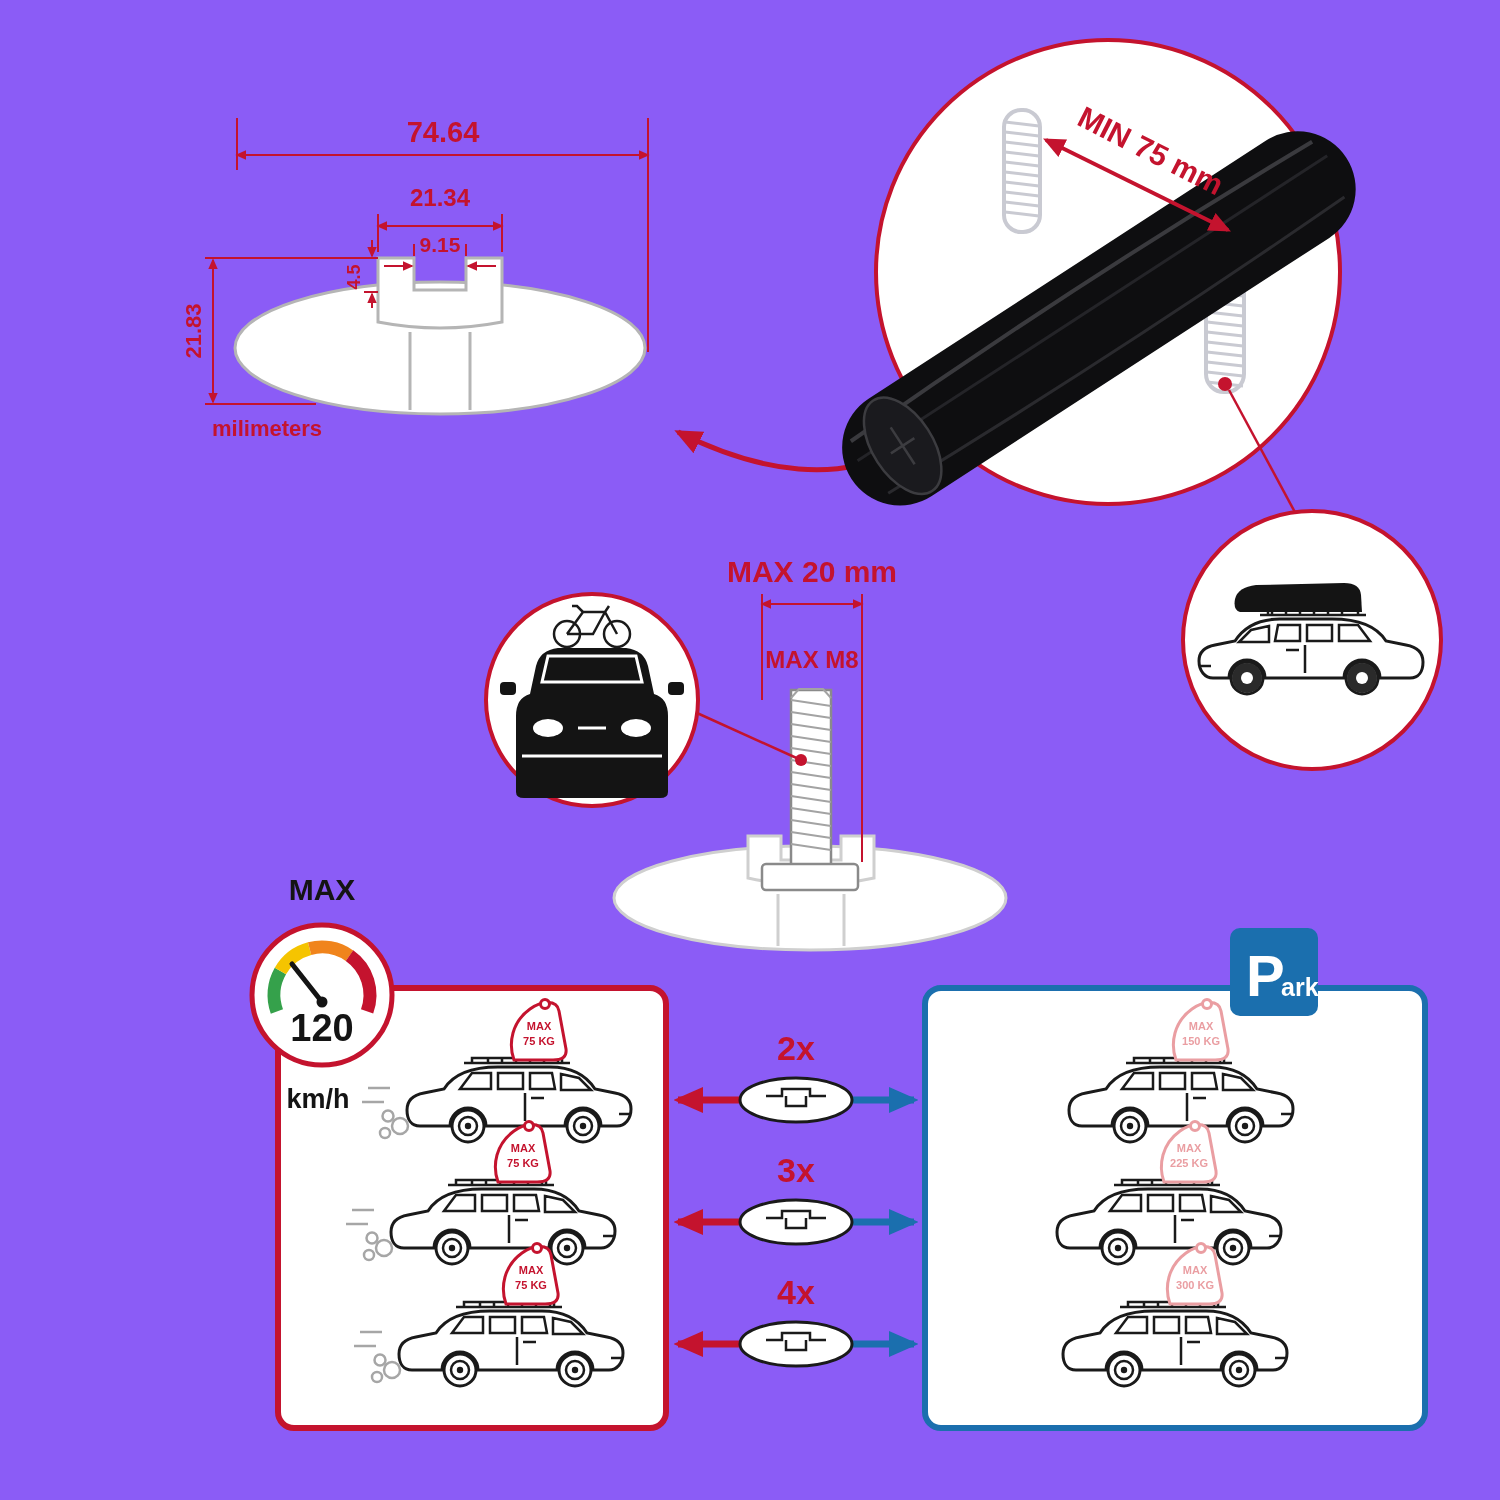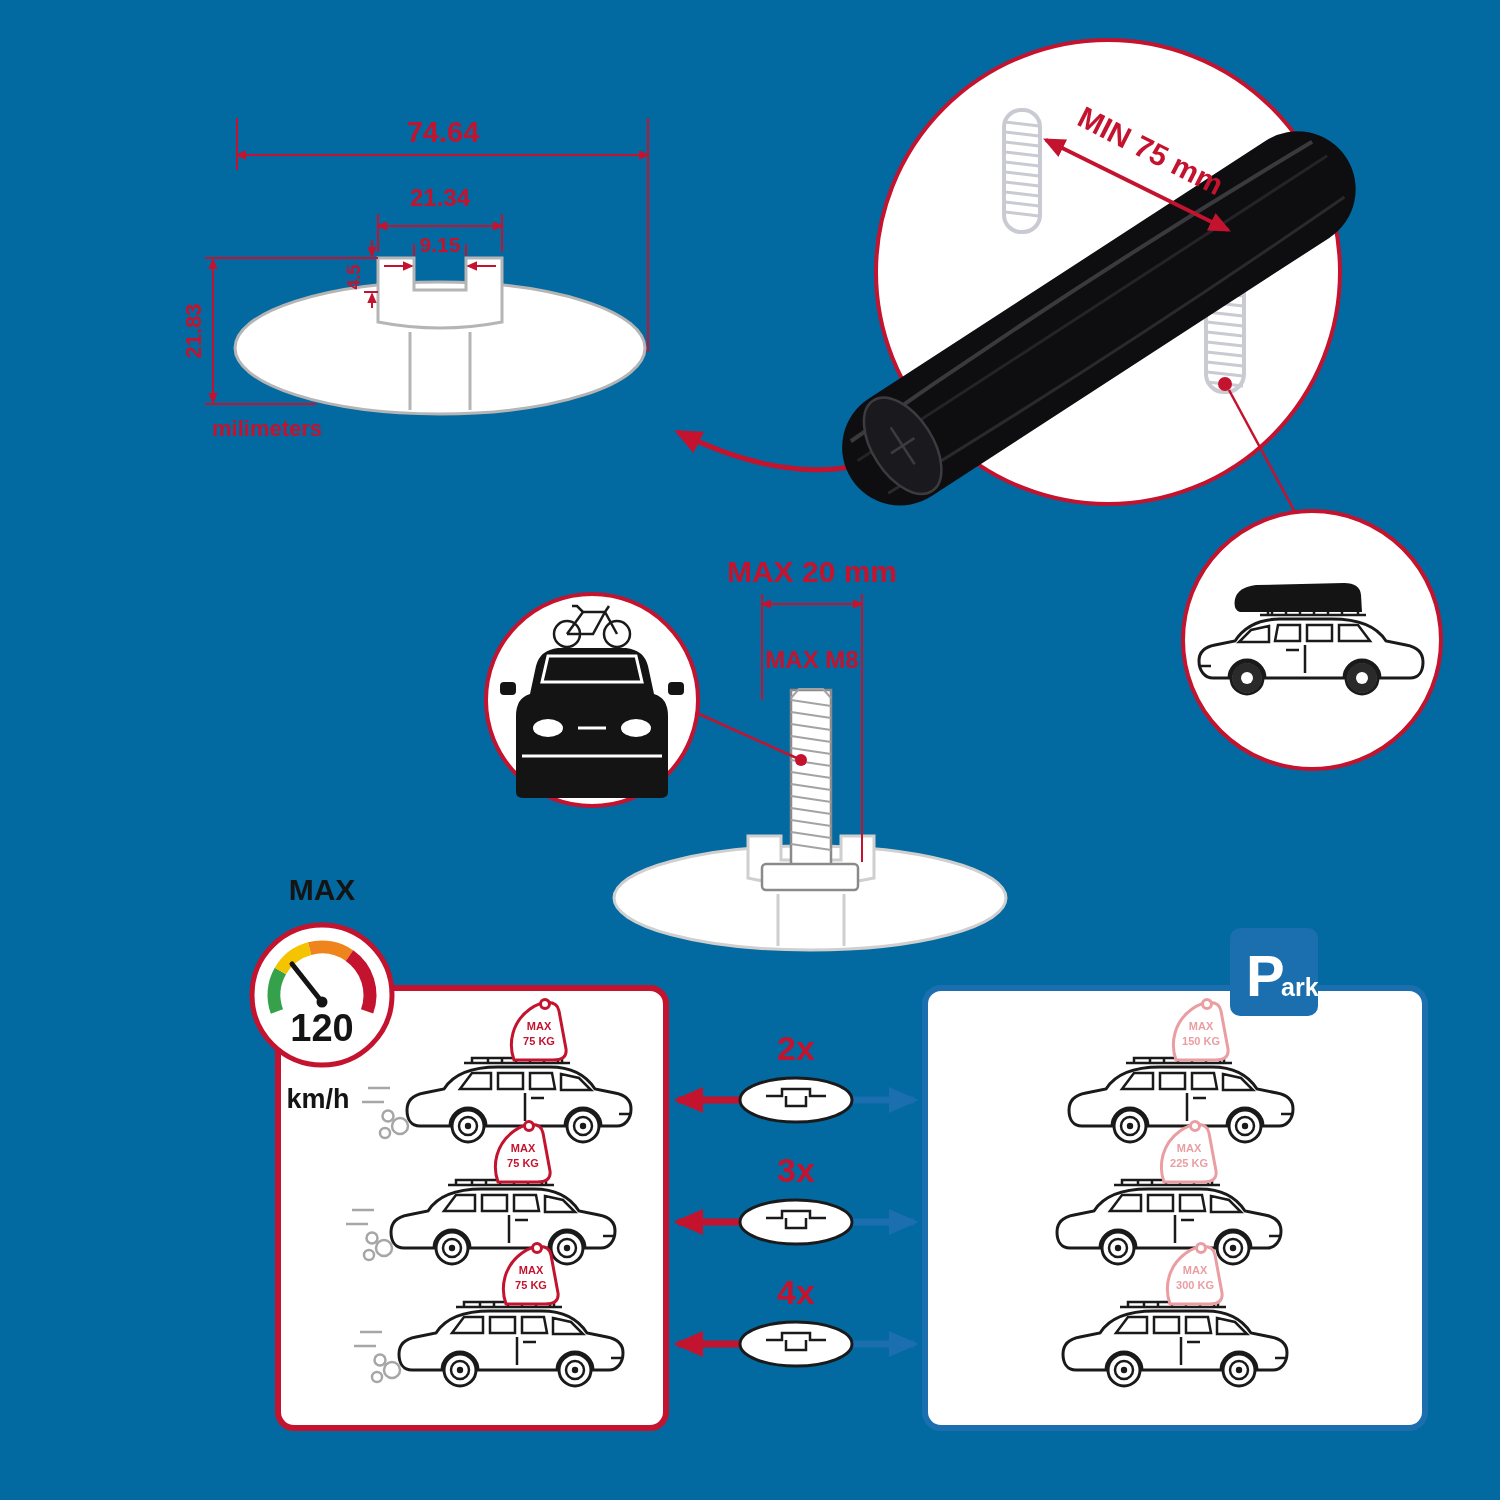--- a/index.html
+++ b/index.html
@@ -1,16 +1,16 @@
 <!DOCTYPE html>
 <html><head>
 <meta charset="utf-8">
 <style>
   html,body { margin:0; padding:0; background:#ffffff; }
-  #canvas { position:relative; width:1500px; height:1500px; background:#0369a1; overflow:hidden; }
+  #canvas { position:relative; width:1500px; height:1500px; background:#8b5cf6; overflow:hidden; }
   svg { display:block; }
   text { font-family:"Liberation Sans", sans-serif; font-weight:700; }
   .ctr { text-anchor:middle; }
   .red  { fill:#C4132E; }
   .pink { fill:#EA9EA2; }
   .blk  { fill:#141414; }
   .wht  { fill:#ffffff; }
   .dim  { stroke:#C4132E; stroke-width:2;   fill:none; }
   .dim25{ stroke:#C4132E; stroke-width:2.5; fill:none; }
   .dim4 { stroke:#C4132E; stroke-width:4;   fill:none; }

